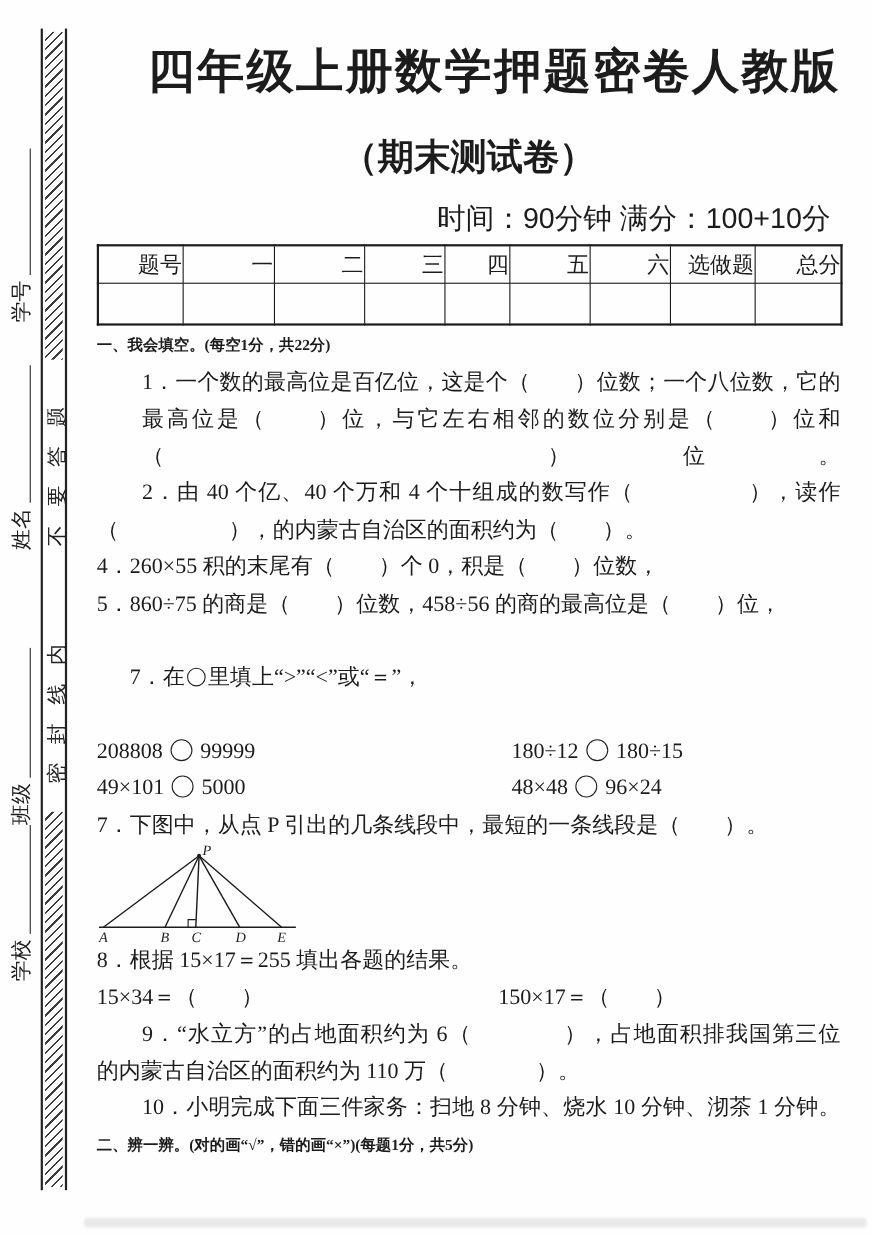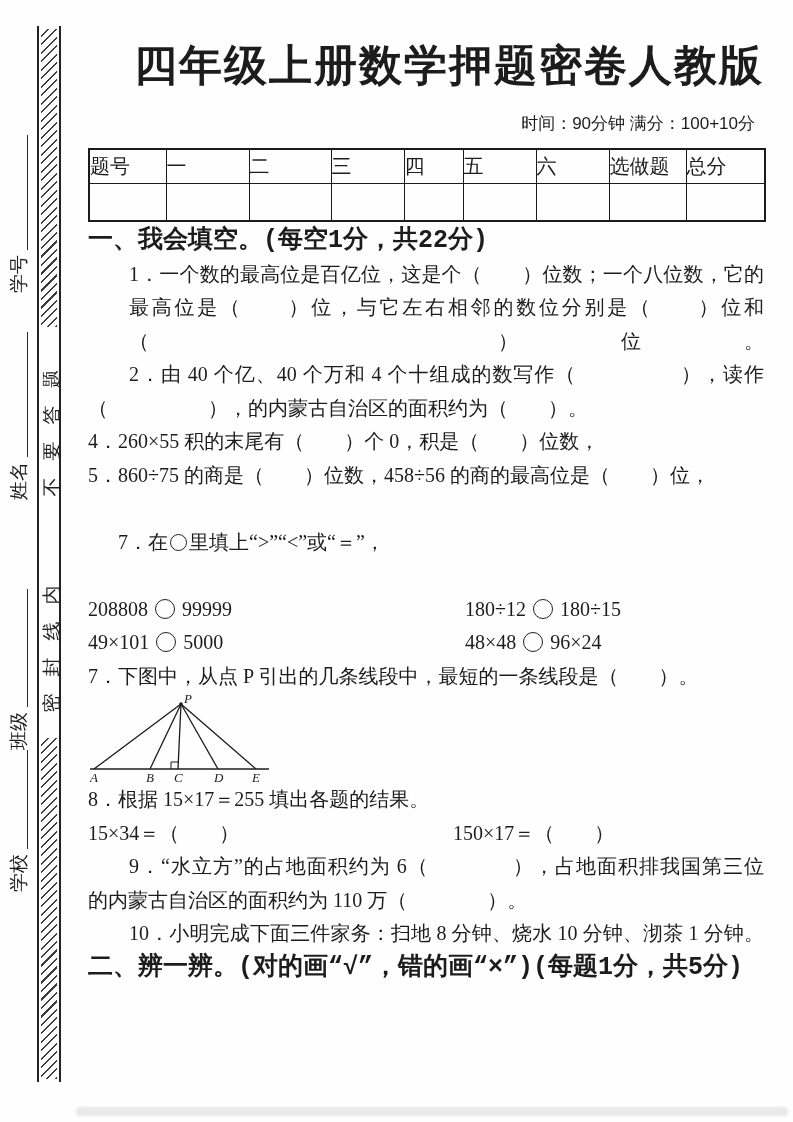--- a/index.html
+++ b/index.html
@@ -21,31 +21,31 @@
   .seal-text{position:absolute;top:709px;left:0;width:405px;height:22px;
              transform-origin:0 0;transform:rotate(-90deg);
              font-size:19px;letter-spacing:17px;text-align:center;white-space:nowrap;color:#222;}
 
   
   .content{position:absolute;left:88px;top:0;width:676px;}
   .title{margin-top:40px;line-height:50px;text-align:right;font-size:43px;font-weight:bold;
          letter-spacing:2px;font-family:"Liberation Sans","DejaVu Sans",sans-serif;}
   .subtitle{margin-top:32px;line-height:42px;text-align:center;font-size:33px;font-weight:bold;
             font-family:"Liberation Sans","DejaVu Sans",sans-serif;}
-  .info{margin-top:22px;line-height:24px;text-align:right;padding-right:9px;font-size:17px;
+  .info{margin-top:22px;line-height:24px;text-align:right;padding-right:9px;font-size:26px;
         font-family:"Liberation Sans","DejaVu Sans",sans-serif;}
 
   table.score{margin-top:12px;width:676px;border-collapse:collapse;table-layout:fixed;}
-  table.score td{border:1.5px solid #1b1b1b;text-align:left;font-size:20px;padding:0;}
+  table.score td{border:1.5px solid #1b1b1b;text-align:right;font-size:20px;padding:0;}
   table.score{border:2.5px solid #1b1b1b;}
   table.score .hrow td{height:33px;}
   table.score .erow td{height:36px;}
 
   .line{line-height:33.5px;min-height:33.5px;font-size:20px;white-space:pre-wrap;}
-  .heading{font-weight:bold;font-family:Liberation Mono, monospace;font-size:25px;}
+  .heading{font-weight:bold;font-family:Liberation Serif, serif;font-size:14px;}
   .j{text-align:justify;text-align-last:justify;margin-left:41px;}
   .cmp{display:flex;gap:35px;}
   .cmp .lft{width:342px;}
   .cmp8 .lft{width:330px;}
 
   .circ{display:inline-block;width:18px;height:18px;border:1.7px solid #222;border-radius:50%;
         vertical-align:-3px;margin:0 7px;}
   .circ-sm{display:inline-block;width:15px;height:15px;border:1.6px solid #222;border-radius:50%;
         vertical-align:-2px;margin:0 2px;}
 
@@ -80,20 +80,21 @@
 
   <div class="seal-band">
     <div class="hatch hatch-top"></div>
     <div class="seal-text">密封线内　　不要答题</div>
     <div class="hatch hatch-bottom"></div>
   </div>
 
   <div class="content">
 
     <div class="title">四年级上册数学押题密卷人教版</div>
+    <div class="subtitle">（期末测试卷）</div>
     <div class="info">时间：90分钟 满分：100+10分</div>
 
     <table class="score">
       <colgroup>
         <col style="width:77px">
           <col style="width:83px">
           <col style="width:82px">
           <col style="width:73px">
         <col style="width:59px">
           <col style="width:73px">

